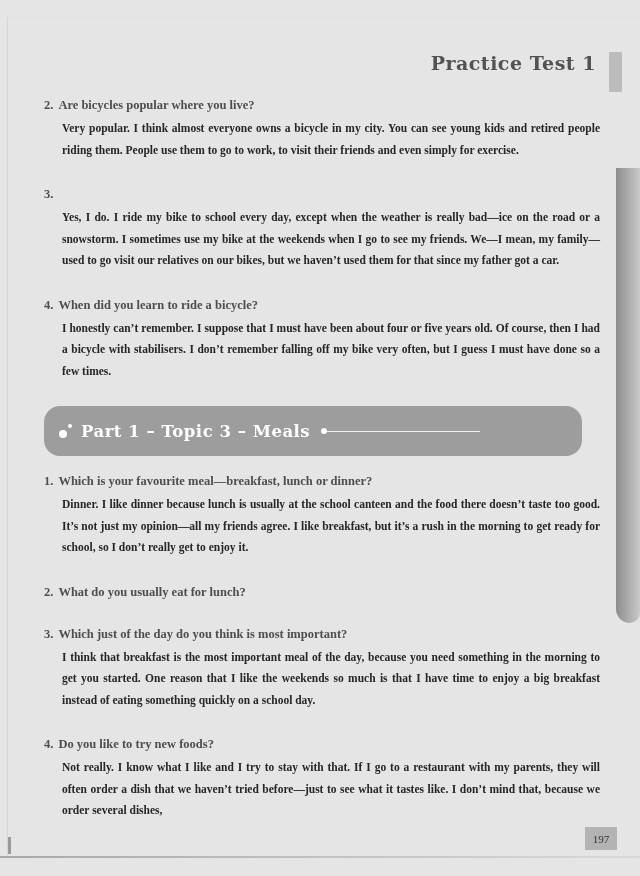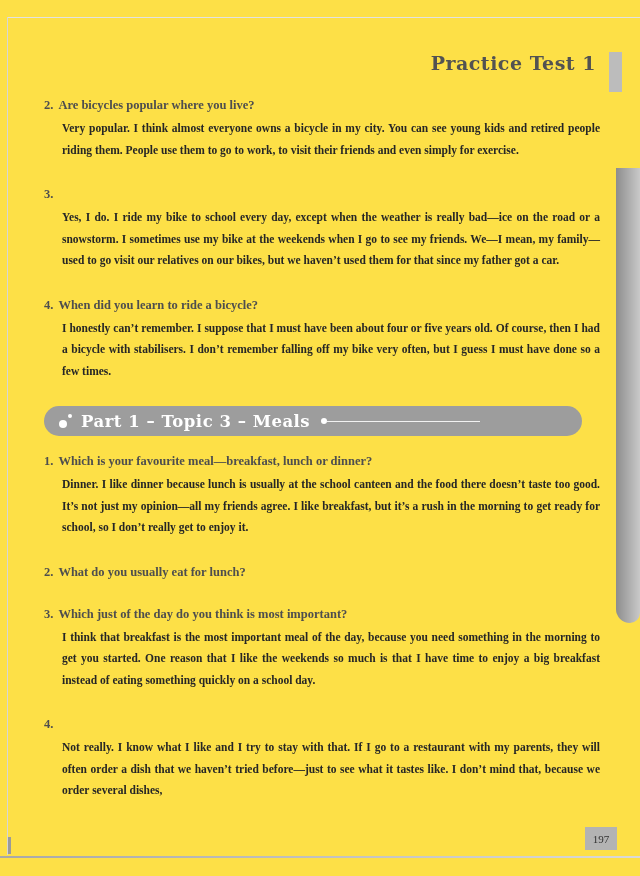--- a/index.html
+++ b/index.html
@@ -4,21 +4,21 @@
 <style>
   html, body {
     margin: 0;
     padding: 0;
     background: #ffffff;
   }
   #page {
     position: relative;
     width: 640px;
     height: 876px;
-    background: #fde047;
+    background: #e5e5e5;
     overflow: hidden;
     font-family: "Liberation Serif", serif;
   }
   
   .edge-top {
     position: absolute;
     left: 7px; right: 0; top: 17px;
     height: 1px;
     background: #e2e2e2;
   }
@@ -88,21 +88,21 @@
     color: #262626;
     text-align: justify;
     font-weight: bold;
   }
   
   .banner {
     display: flex;
     align-items: center;
     width: 508px;
     height: 30px;
-    padding: 0 15px;
+    padding: 10px 15px;
     margin: 2px 0 16px 0;
     background: #9d9d9d;
     border-radius: 16px;
   }
   .banner-bullet {
     position: relative;
     width: 15px; height: 15px;
     margin-right: 7px;
     flex: 0 0 auto;
   }
@@ -220,20 +220,21 @@
       <div class="qhead">
         <span class="qnum">3.</span>
         <span>Which just of the day do you think is most important?</span>
       </div>
       <p class="answer">I think that breakfast is the most important meal of the day, because you need something in the morning to get you started. One reason that I like the weekends so much is that I have time to enjoy a big breakfast instead of eating something quickly on a school day.</p>
     </div>
 
     <div class="qblock">
       <div class="qhead">
         <span class="qnum">4.</span>
+        <span>Do you like to try new foods?</span>
       </div>
       <p class="answer">Not really. I know what I like and I try to stay with that. If I go to a restaurant with my parents, they will often order a dish that we haven’t tried before—just to see what it tastes like. I don’t mind that, because we order several dishes,</p>
     </div>
 
   </div>
 
   <div class="page-number">197</div>
   <div class="edge-bottom"></div>
 
 </div>

